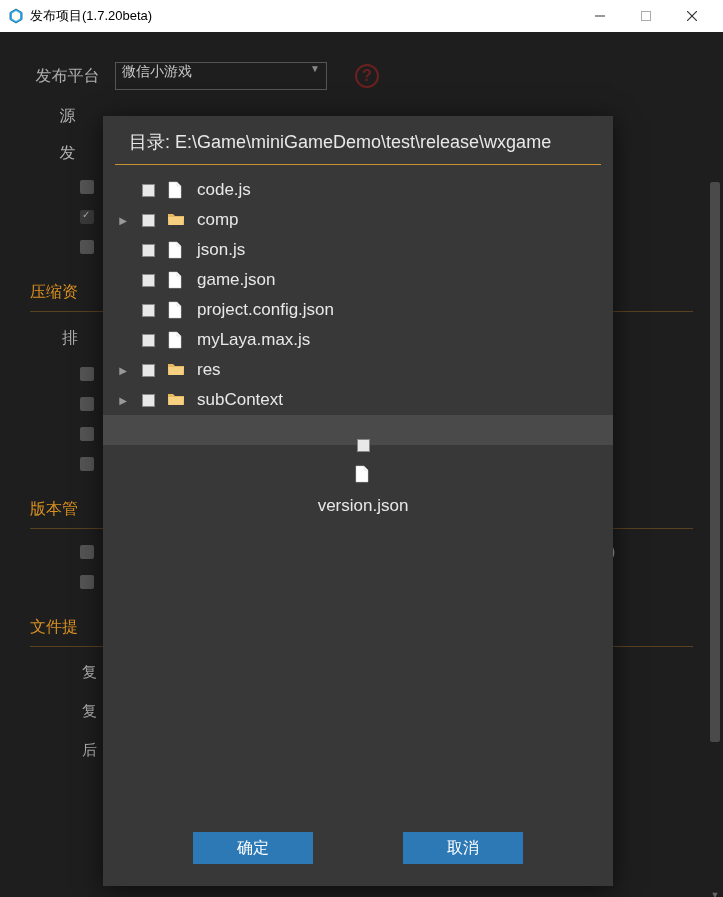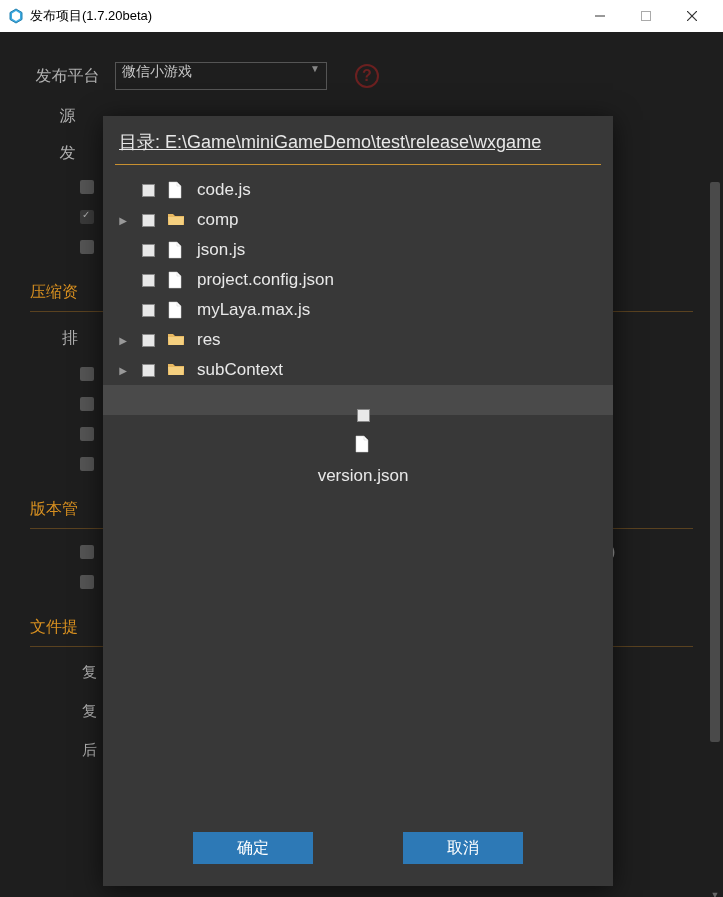--- a/index.html
+++ b/index.html
@@ -172,24 +172,23 @@
       left: 103px;
       top: 116px;
       width: 510px;
       height: 770px;
       background: #383838;
       box-shadow: 0 4px 25px rgba(0,0,0,0.6);
       display: flex;
       flex-direction: column;
     }
     .modal-header {
-      padding: 14px 16px 10px 16px;
+      padding: 14px 16px 10px 26px;
       color: #e8e8e8;
       font-size: 18px;
-      text-decoration: underline;
     }
     .modal-divider {
       border: none;
       border-top: 1px solid #c89030;
       margin: 0 12px 8px 12px;
     }
     .file-list {
       flex: 1;
       padding: 2px 0;
     }
@@ -380,20 +379,29 @@
           </svg></span>
         <span class="file-name">json.js</span>
       </div>
       <div class="file-row">
         <span class="expand empty">▶</span>
         <span class="row-check"></span>
         <span class="type-icon"><svg width="14" height="18" viewBox="0 0 14 18">
             <path d="M1 1 L9 1 L13 5 L13 17 L1 17 Z" fill="#fff" stroke="#ccc" stroke-width="0.5"></path>
             <path d="M9 1 L9 5 L13 5" fill="none" stroke="#ccc" stroke-width="0.5"></path>
           </svg></span>
+        <span class="file-name">game.json</span>
+      </div>
+      <div class="file-row">
+        <span class="expand empty">▶</span>
+        <span class="row-check"></span>
+        <span class="type-icon"><svg width="14" height="18" viewBox="0 0 14 18">
+            <path d="M1 1 L9 1 L13 5 L13 17 L1 17 Z" fill="#fff" stroke="#ccc" stroke-width="0.5"></path>
+            <path d="M9 1 L9 5 L13 5" fill="none" stroke="#ccc" stroke-width="0.5"></path>
+          </svg></span>
         <span class="file-name">project.config.json</span>
       </div>
       <div class="file-row">
         <span class="expand empty">▶</span>
         <span class="row-check"></span>
         <span class="type-icon"><svg width="14" height="18" viewBox="0 0 14 18">
             <path d="M1 1 L9 1 L13 5 L13 17 L1 17 Z" fill="#fff" stroke="#ccc" stroke-width="0.5"></path>
             <path d="M9 1 L9 5 L13 5" fill="none" stroke="#ccc" stroke-width="0.5"></path>
           </svg></span>
         <span class="file-name">myLaya.max.js</span>

